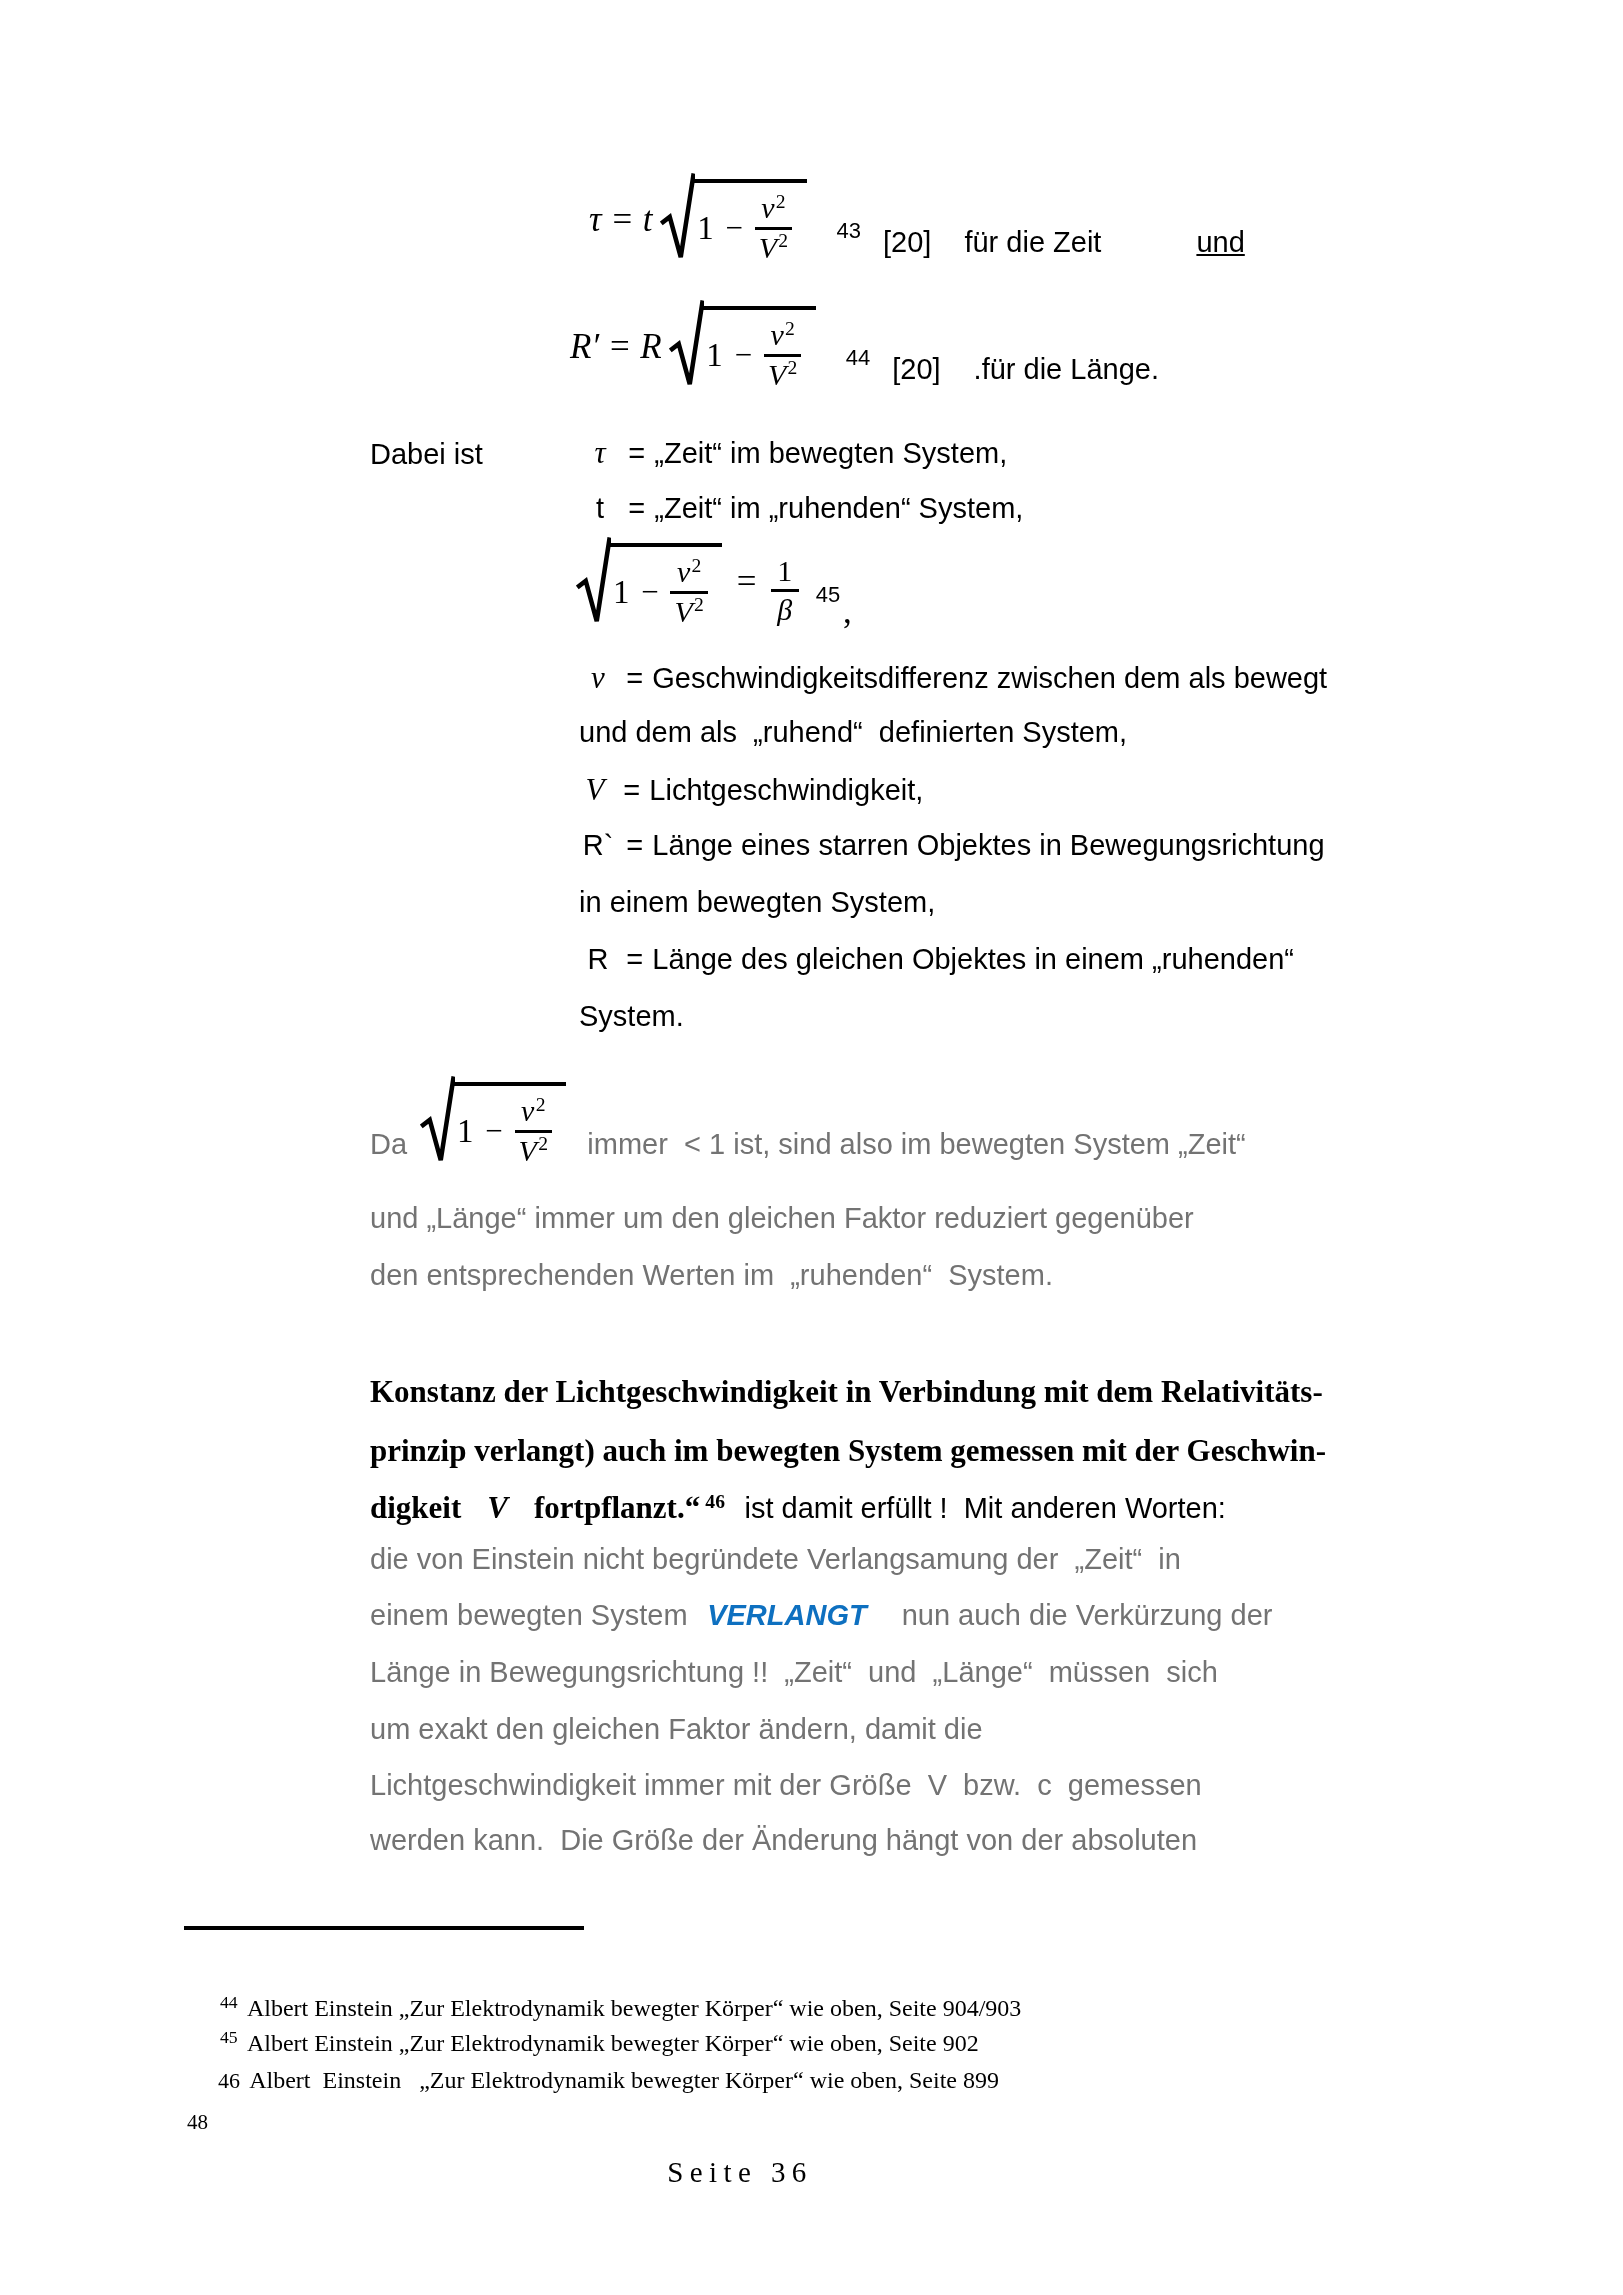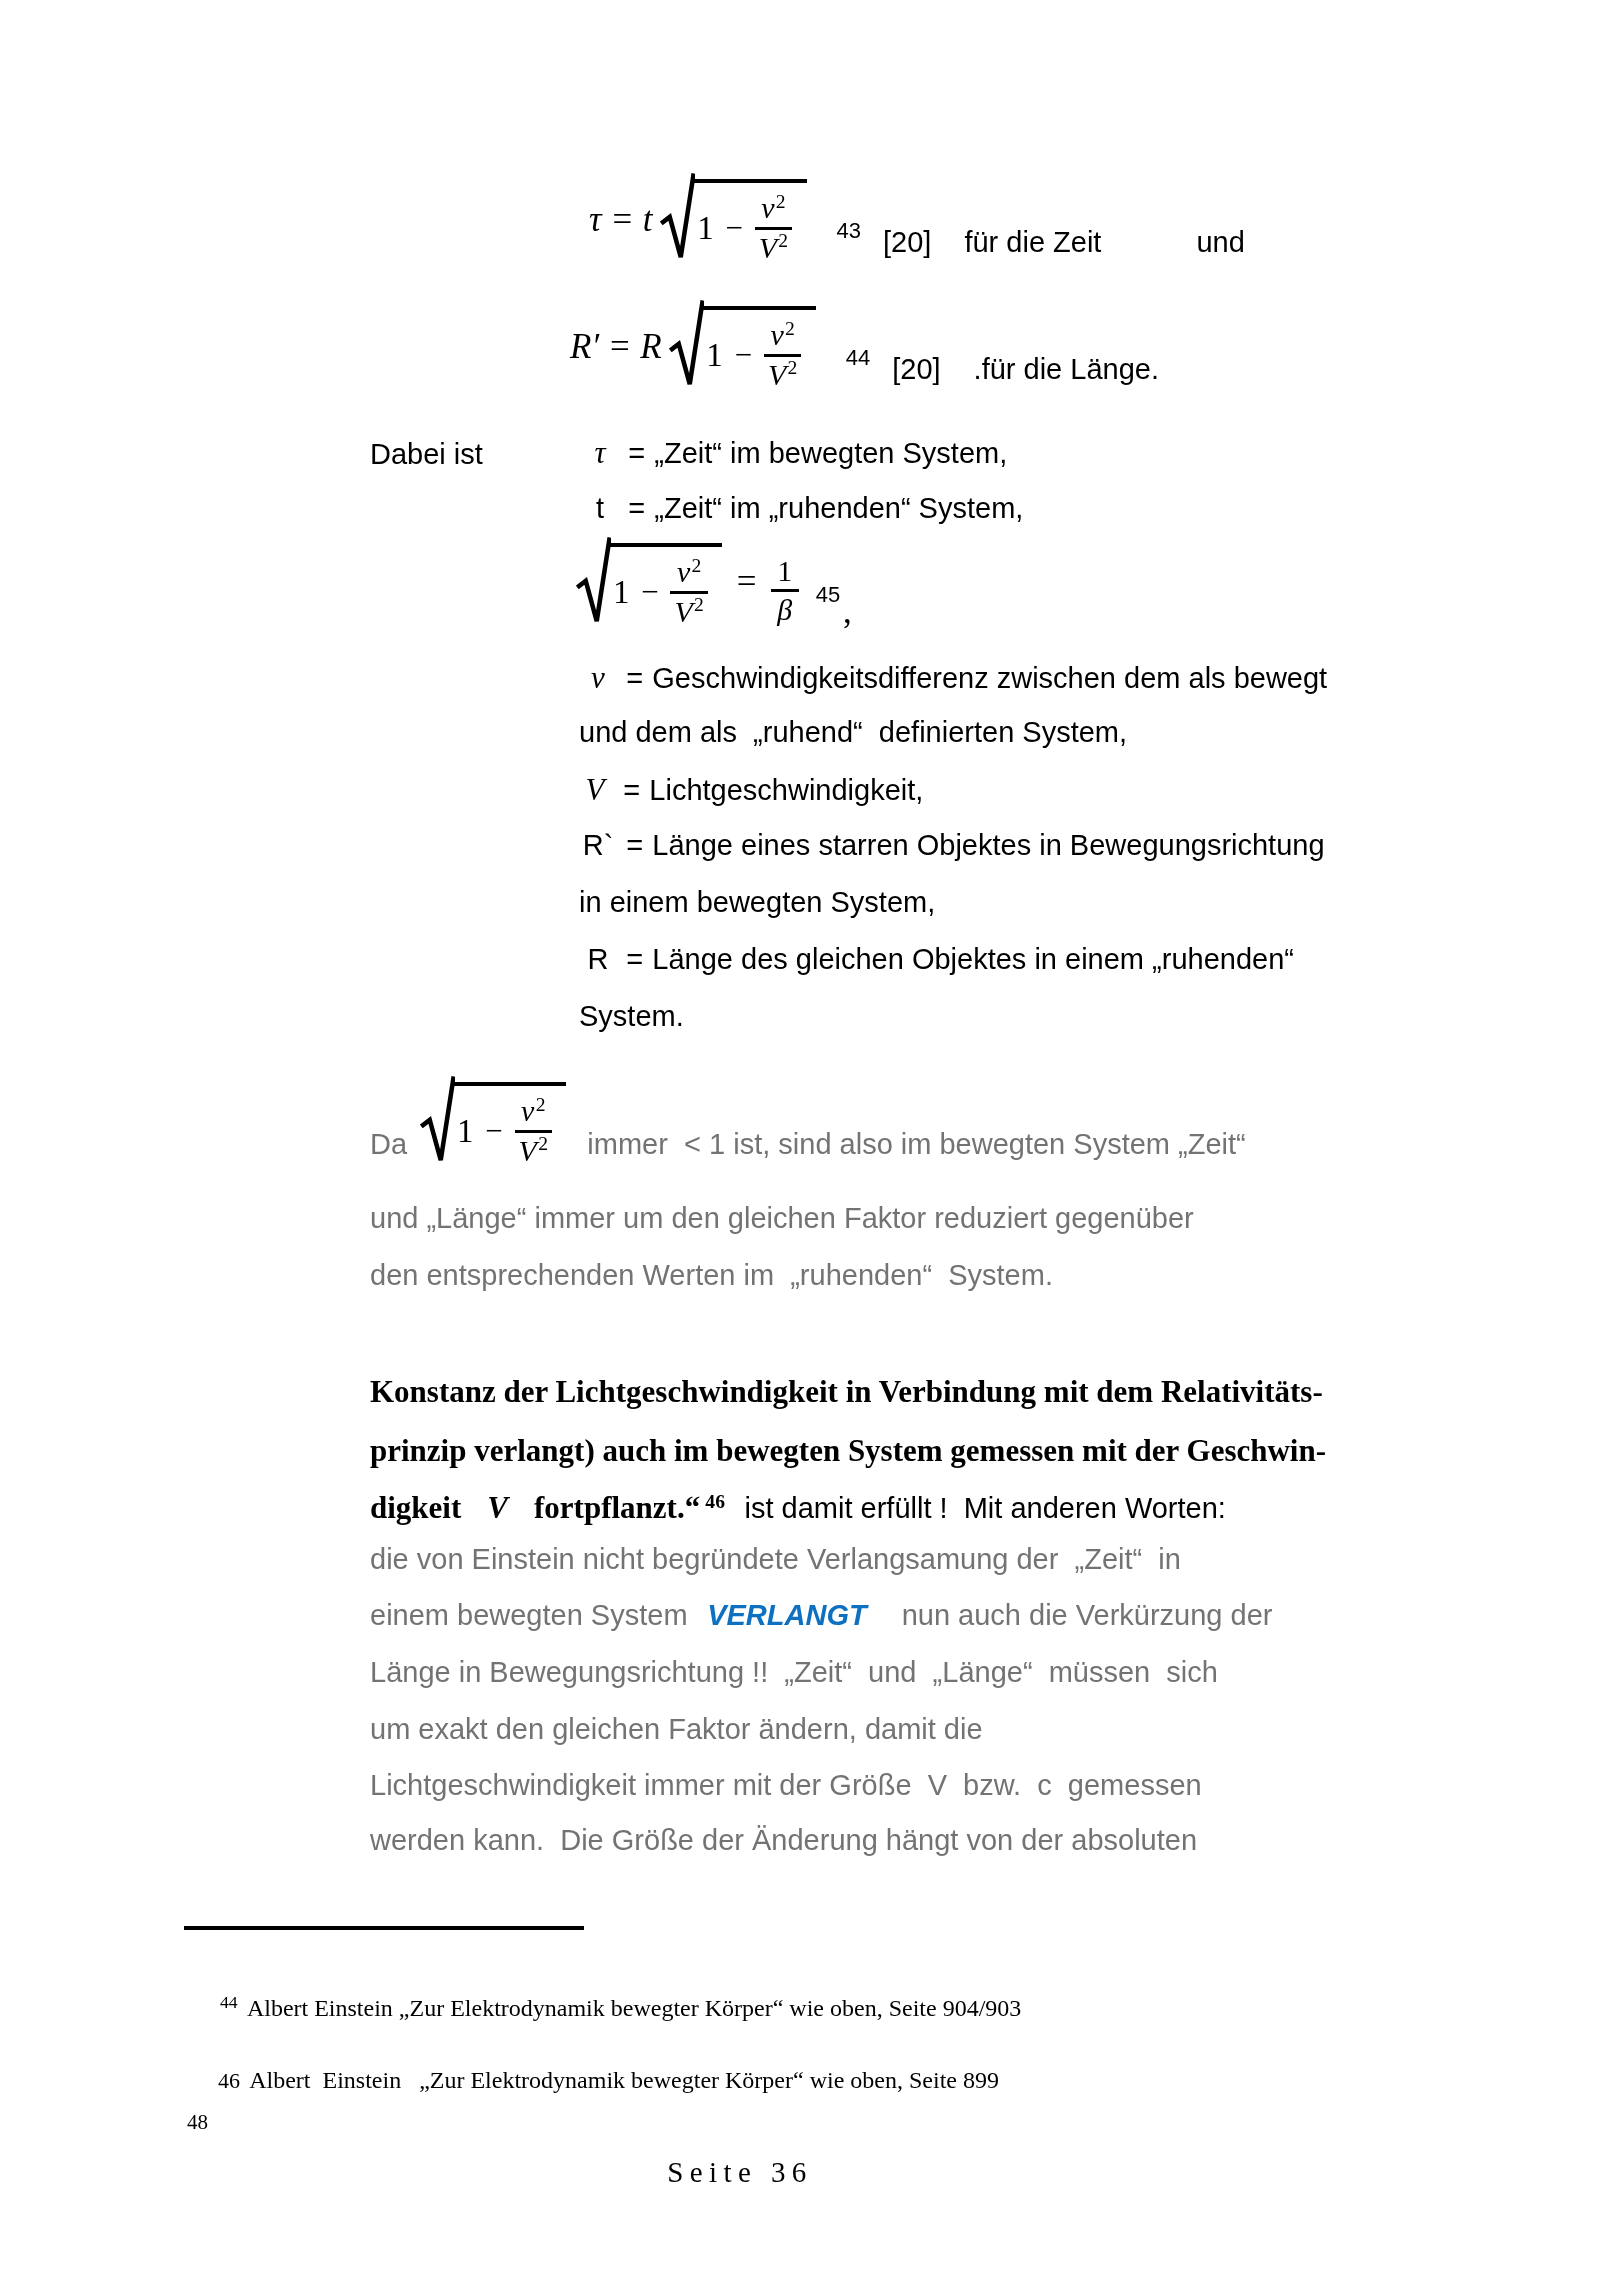--- a/index.html
+++ b/index.html
@@ -26,21 +26,21 @@
   .rone{font-family:"Liberation Serif",serif;font-size:33px;}
   .rminus{margin:0 11.8px;font-size:31px;}
   .frac{display:inline-flex;flex-direction:column;align-items:center;
         font-family:"Liberation Serif",serif;font-size:30px;line-height:1.08;}
   .fnum{border-bottom:3.3px solid #000;padding:0 6.5px 2px;}
   .fden{padding-top:2px;}
   .msup{font-size:19.6px;position:relative;top:-10.5px;margin-left:1.3px;font-style:normal;}
   .fmark{font-size:22px;margin-left:30px;margin-bottom:19.6px;}
   .fref{font-size:29px;margin-left:22px;margin-bottom:5.2px;}
   .fcap{font-size:29px;margin-left:33px;margin-bottom:5.2px;}
-  .fconj{font-size:29px;margin-left:95px;margin-bottom:5.2px;}
+  .fconj{font-size:29px;margin-left:95px;margin-bottom:5.2px;text-decoration:underline;}
   .rhsfrac{margin-bottom:1.3px;}
   .feq{font-family:"Liberation Serif",serif;font-size:35px;margin:0 14.4px;margin-bottom:26px;}
   .fcomma{font-family:"Liberation Serif",serif;font-size:35px;margin-left:2.6px;margin-bottom:-3.9px;}
   
   .fnsep{position:absolute;background:#000;}
   .fnline{position:absolute;font-family:"Liberation Serif",serif;font-size:24px;
           line-height:1;white-space:pre;}
   .fnmark{font-size:17.7px;position:relative;top:-8.5px;margin-right:9.2px;}
   .fnmark46{font-size:22px;margin-right:9.2px;}
   .fn48{position:absolute;font-family:"Liberation Serif",serif;font-size:21px;}
@@ -226,20 +226,23 @@
   </div>
   <div class="line" style="top:1826px;left:370px;">
     <span class="blue">werden kann.  Die Größe der Änderung hängt von der absoluten</span>
   </div>
 
   <div class="fnsep" style="top:1926px;left:184px;width:400px;height:3.9px;"></div>
 
   <div class="fnline" style="top:1972px;left:196px;">
     <span class="fnmark">44</span><span>Albert Einstein „Zur Elektrodynamik bewegter Körper“ wie oben, Seite 904/903</span>
   </div>
+  <div class="fnline" style="top:2007px;left:196px;">
+    <span class="fnmark">45</span><span>Albert Einstein „Zur Elektrodynamik bewegter Körper“ wie oben, Seite 902</span>
+  </div>
   <div class="fnline" style="top:2044px;left:194px;">
     <span class="fnmark46">46</span><span>Albert  Einstein   „Zur Elektrodynamik bewegter Körper“ wie oben, Seite 899</span>
   </div>
 
   <div class="fn48" style="top:2110px;left:187px;">48</div>
 
   <div class="pagenum" style="top:2156px;">Seite 36</div>
 
 </div>
 

